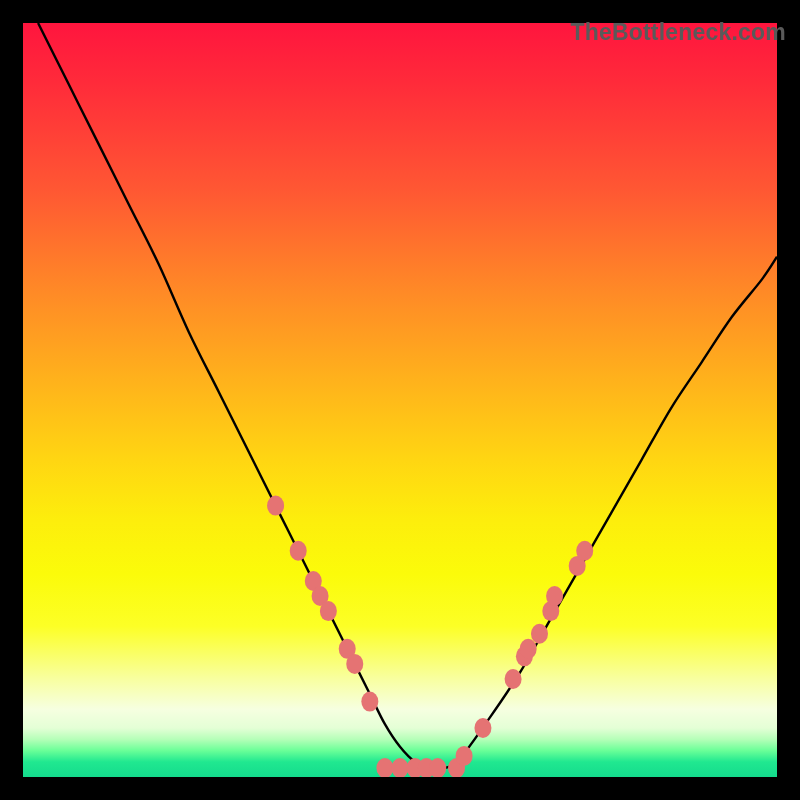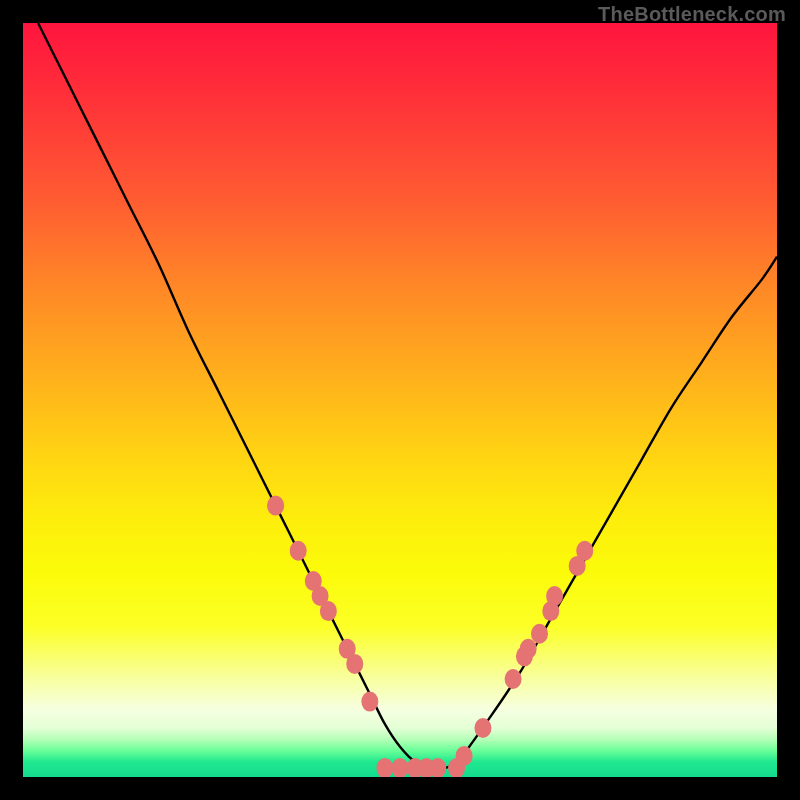--- a/index.html
+++ b/index.html
@@ -54,24 +54,24 @@
   }
   .curve-svg {
     position: absolute;
     top: 0;
     left: 0;
     width: 754px;
     height: 754px;
   }
   .watermark {
     position: absolute;
-    top: 3px;
+    top: 19px;
     right: 14px;
     font-family: Arial, Helvetica, sans-serif;
-    font-size: 20px;
+    font-size: 23px;
     font-weight: bold;
     color: #5a5a5a;
     letter-spacing: 0.2px;
   }
 </style>
 </head>
 <body>
 
 <div class="frame"></div>
 

